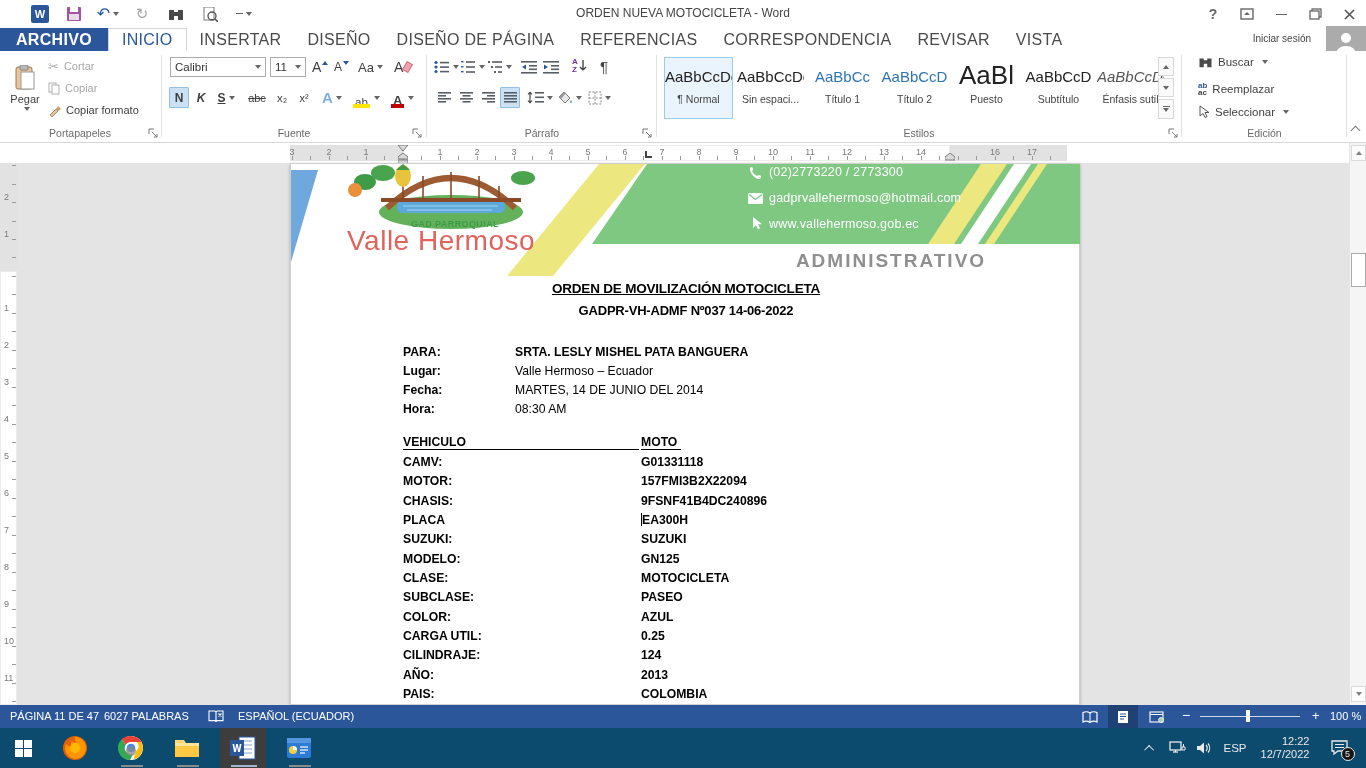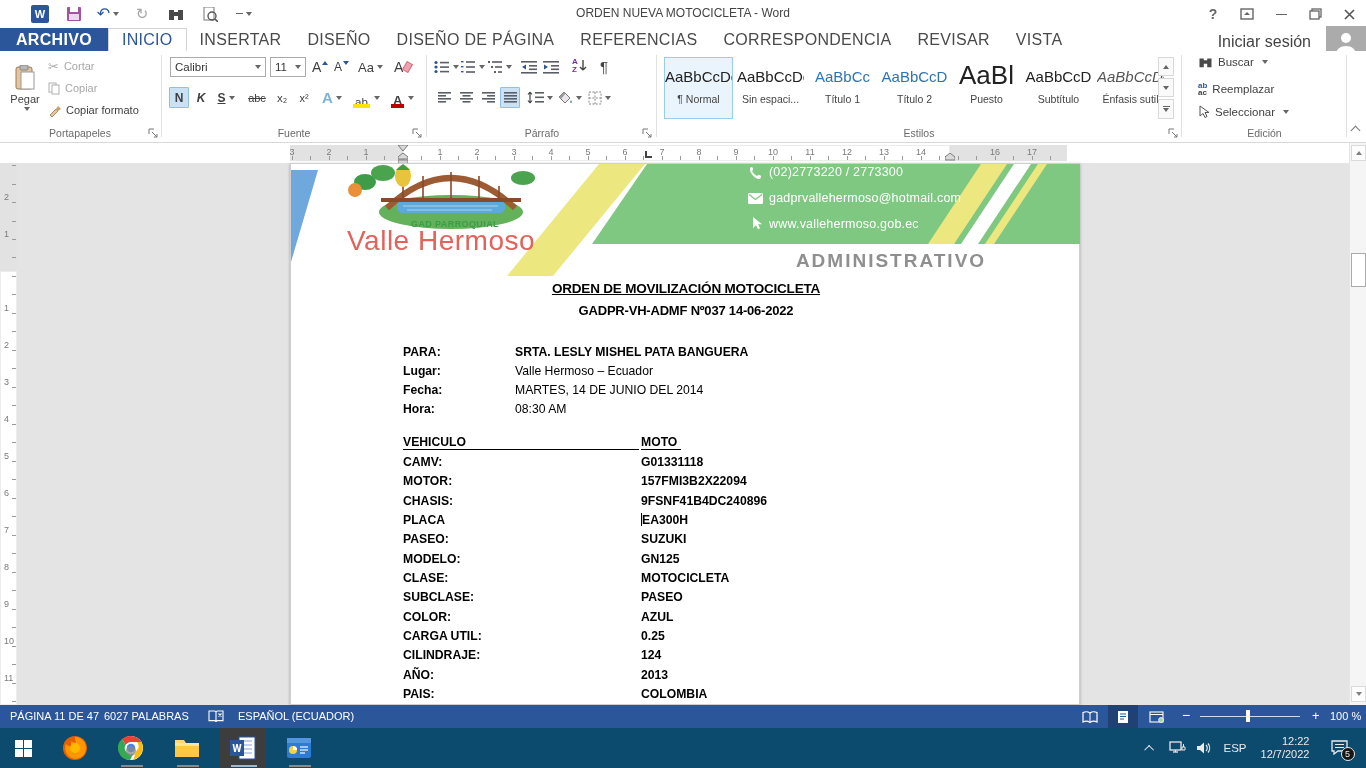--- a/index.html
+++ b/index.html
@@ -17,21 +17,21 @@
   .floppy:after{content:"";position:absolute;left:2px;bottom:1px;width:10px;height:6px;background:#e9d9ea}
   .undo{color:#2B579A;font-size:16px;line-height:14px}
   .redo{color:#a6a6a6;font-size:15px}
   .dd{display:inline-block;width:0;height:0;border-left:3px solid transparent;border-right:3px solid transparent;border-top:4px solid #666;margin-left:3px;vertical-align:middle}
   .winctl{position:absolute;top:0;height:28px;width:34px;display:flex;align-items:center;justify-content:center;color:#666}
   
   #tabrow{position:absolute;left:0;top:28px;width:1366px;height:23px;background:#fff;display:flex;align-items:stretch;font-size:16px}
   .ftab{background:#2B579A;color:#fff;padding:0 16px;display:flex;align-items:center;font-weight:bold;letter-spacing:.3px}
   .tab{padding:0 13px;display:flex;align-items:center;color:#4a4a4a;letter-spacing:.3px}
   .tab.active{color:#2B579A;border:1px solid #d4d4d4;border-bottom:none;background:#fff}
-  #signin{position:absolute;right:55px;top:33px;font-size:16px;color:#444}
+  #signin{position:absolute;right:55px;top:33px;font-size:10px;color:#444}
   #avatar{position:absolute;right:0;top:26px;width:40px;height:32px;background:#ABABAB}
   #avatar svg{display:block;margin:3px auto}
   
   #ribbon{position:absolute;left:0;top:51px;width:1366px;height:92px;background:#fff;border-bottom:1px solid #d8d8d8}
   .vsep{position:absolute;top:4px;height:82px;width:1px;background:#e1e1e1}
   .grouplabel{position:absolute;top:76px;font-size:10.5px;color:#6a6a6a;text-align:center}
   .dlg{position:absolute;top:77px;width:11px;height:11px;cursor:pointer}
   .rbtn{position:absolute;display:flex;align-items:center;justify-content:center;color:#3f3f3f;font-size:12px}
   .rbtn.sel{background:#cbe2f5;border:1px solid #92c0e0;border-radius:1px}
   .gray{color:#a8a8a8}
@@ -665,21 +665,21 @@
       </div>
     <div class="vrow" style="top:330px">
         <span class="vlab">CHASIS:</span>
         <span class="vval">9FSNF41B4DC240896</span>
       </div>
     <div class="vrow" style="top:349px">
         <span class="vlab">PLACA</span>
         <span class="vval"><span class="caret"></span><span>EA300H</span></span>
       </div>
     <div class="vrow" style="top:368px">
-        <span class="vlab">PASEO:</span>
+        <span class="vlab">SUZUKI:</span>
         <span class="vval">SUZUKI</span>
       </div>
     <div class="vrow" style="top:388px">
         <span class="vlab">MODELO:</span>
         <span class="vval">GN125</span>
       </div>
     <div class="vrow" style="top:407px">
         <span class="vlab">CLASE:</span>
         <span class="vval">MOTOCICLETA</span>
       </div>

